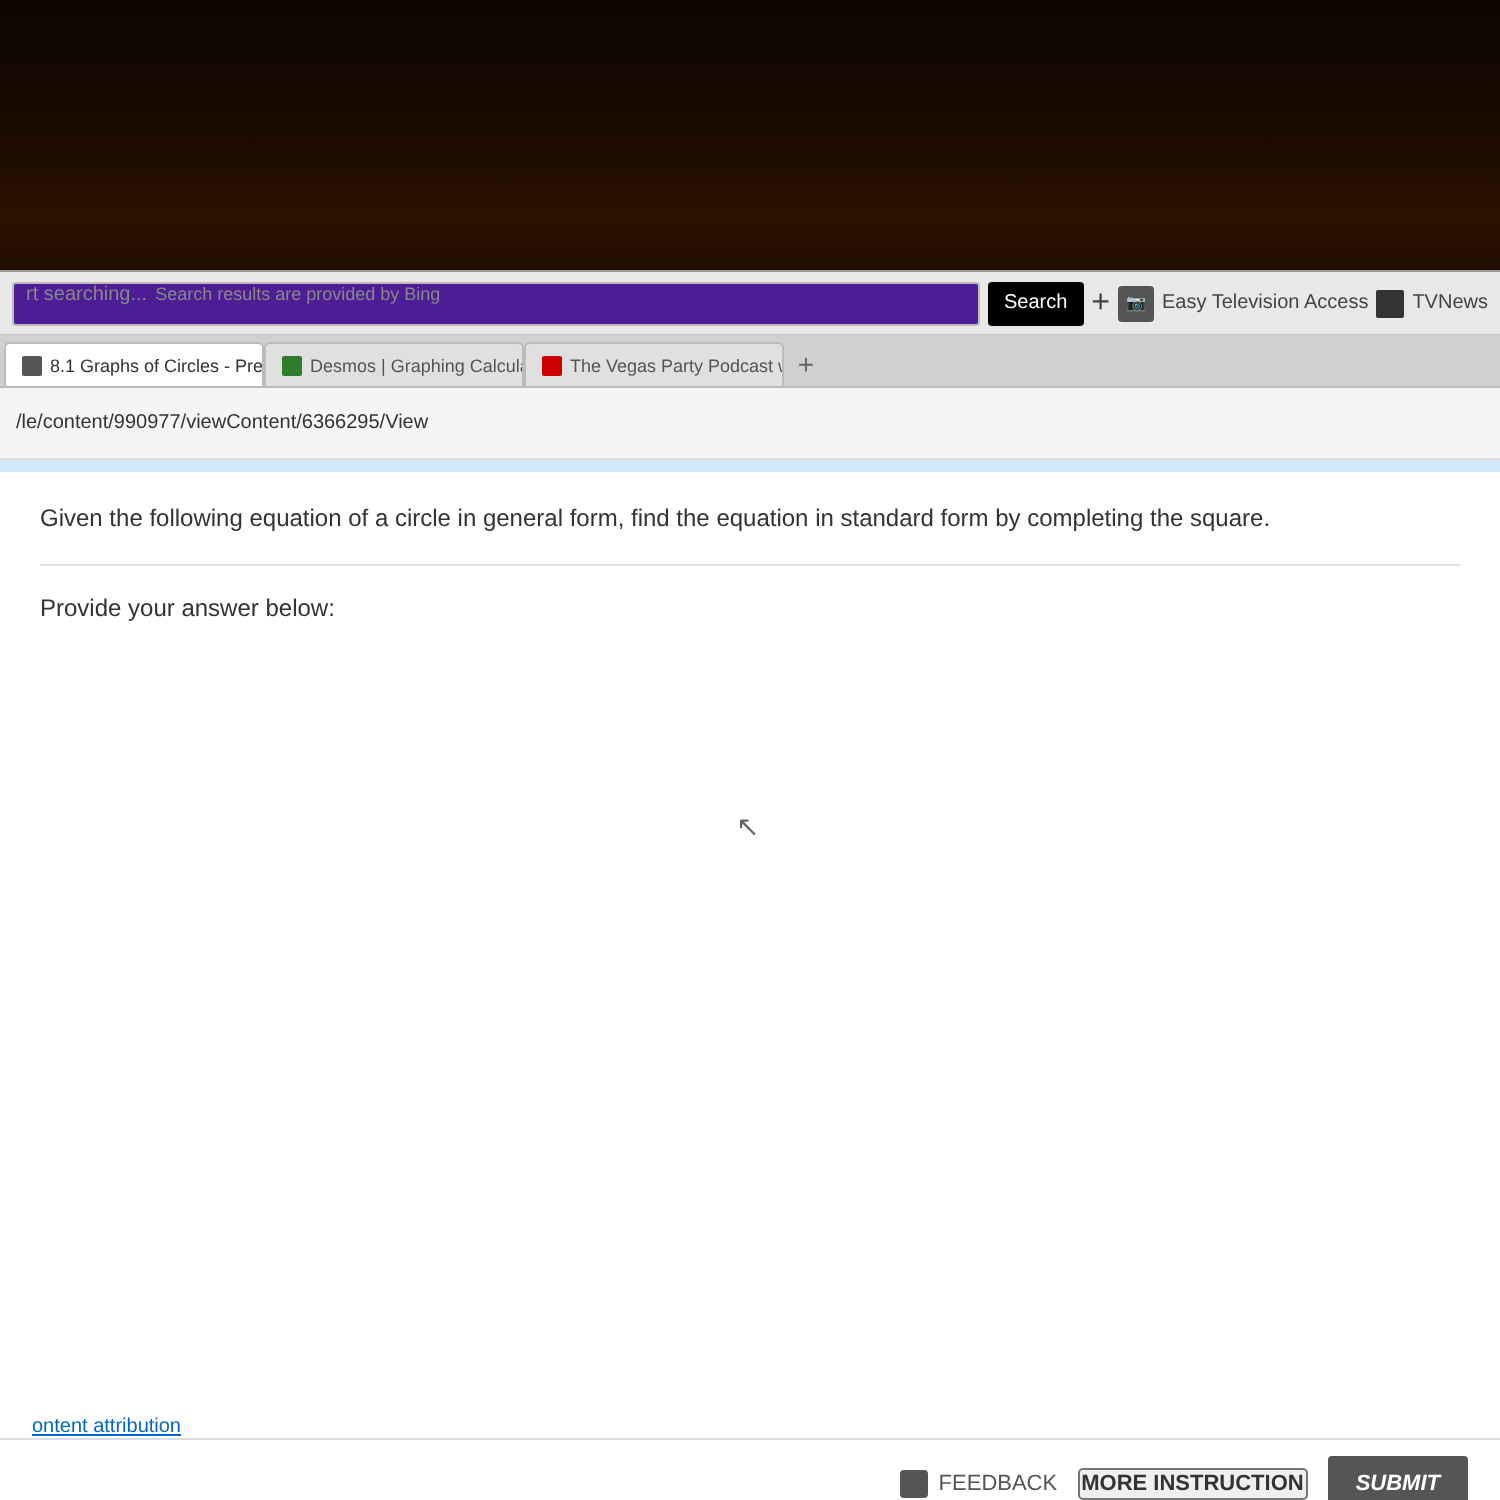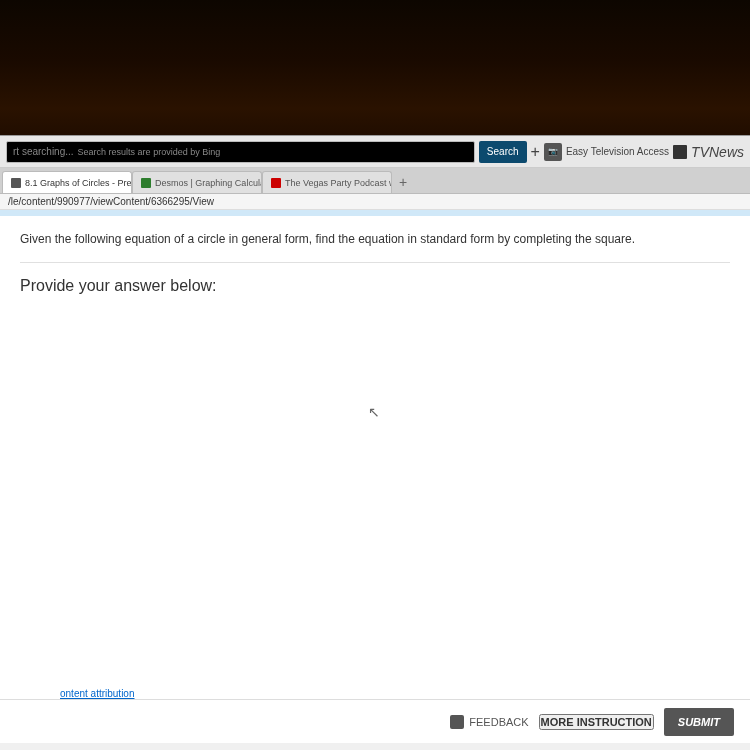--- a/index.html
+++ b/index.html
@@ -38,40 +38,39 @@
       border-bottom: 1px solid #ccc;
       display: flex;
       align-items: center;
       padding: 0 6px;
       gap: 4px;
     }
 
     .search-area {
       flex: 1;
       height: 22px;
-      background: #000000;
+      background: #4c1d95;
       border: 1px solid #bbb;
       border-radius: 2px;
       display: flex;
-      align-items: center;
       padding: 0 6px;
       font-size: 10px;
       color: #888;
     }
 
     .search-provided {
       font-size: 9px;
       color: #888;
       margin-left: 4px;
     }
 
     .search-btn {
       height: 22px;
       padding: 0 8px;
-      background: #0c4a6e;
+      background: #000000;
       color: white;
       border: none;
       border-radius: 2px;
       font-size: 10px;
       cursor: pointer;
     }
 
     .nav-icon-box {
       width: 18px;
       height: 18px;
@@ -135,21 +134,21 @@
       align-items: center;
       justify-content: center;
       font-size: 14px;
       color: #666;
       cursor: pointer;
     }
 
     
     .address-bar {
       width: 100%;
-      height: 16px;
+      height: 36px;
       background: #f5f5f5;
       border-bottom: 1px solid #ddd;
       display: flex;
       align-items: center;
       padding: 0 8px;
       font-size: 10px;
       color: #333;
     }
 
     
@@ -196,23 +195,23 @@
     }
 
     .divider {
       width: 100%;
       height: 1px;
       background: #e0e0e0;
       margin-bottom: 14px;
     }
 
     .provide-text {
-      font-size: 16px;
-      color: #333;
-      margin-bottom: 25px;
+      font-size: 12px;
+      color: #333;
+      margin-bottom: 10px;
     }
 
     
     .answer-area {
       width: 100%;
       height: 120px;
       background: white;
       position: relative;
     }
 
@@ -285,21 +284,20 @@
     }
 
     .content-attribution {
       position: absolute;
       bottom: 44px;
       left: 16px;
       font-size: 10px;
       color: #0066cc;
       text-decoration: underline;
       cursor: pointer;
-      margin-left: 44px;
     }
 
     
     .eq {
       font-family: 'Times New Roman', serif;
     }
 
     sup {
       font-size: 10px;
     }
@@ -314,21 +312,21 @@
   <div class="nav-bar">
     <div class="search-area">
       <span>rt searching...</span>
       <span class="search-provided">Search results are provided by Bing</span>
     </div>
     <button class="search-btn">Search</button>
     <span style="font-size:16px; color:#444; cursor:pointer;">+</span>
     <div class="nav-icon-box">📷</div>
     <span style="font-size:10px; color:#444;">Easy Television Access</span>
     <div style="width:14px;height:14px;background:#333;border-radius:1px;"></div>
-    <span style="font-size:14px; color:#444;font-style:italic;">TVNews</span>
+    <span style="font-size:10px; color:#444;">TVNews</span>
   </div>
 
   <div class="tab-bar">
     <div class="tab">
       <div class="tab-favicon"></div>
       <span>8.1 Graphs of Circles - Pre-Calcu</span>
 
     </div>
     <div class="tab inactive">
       <div class="tab-favicon green"></div>

